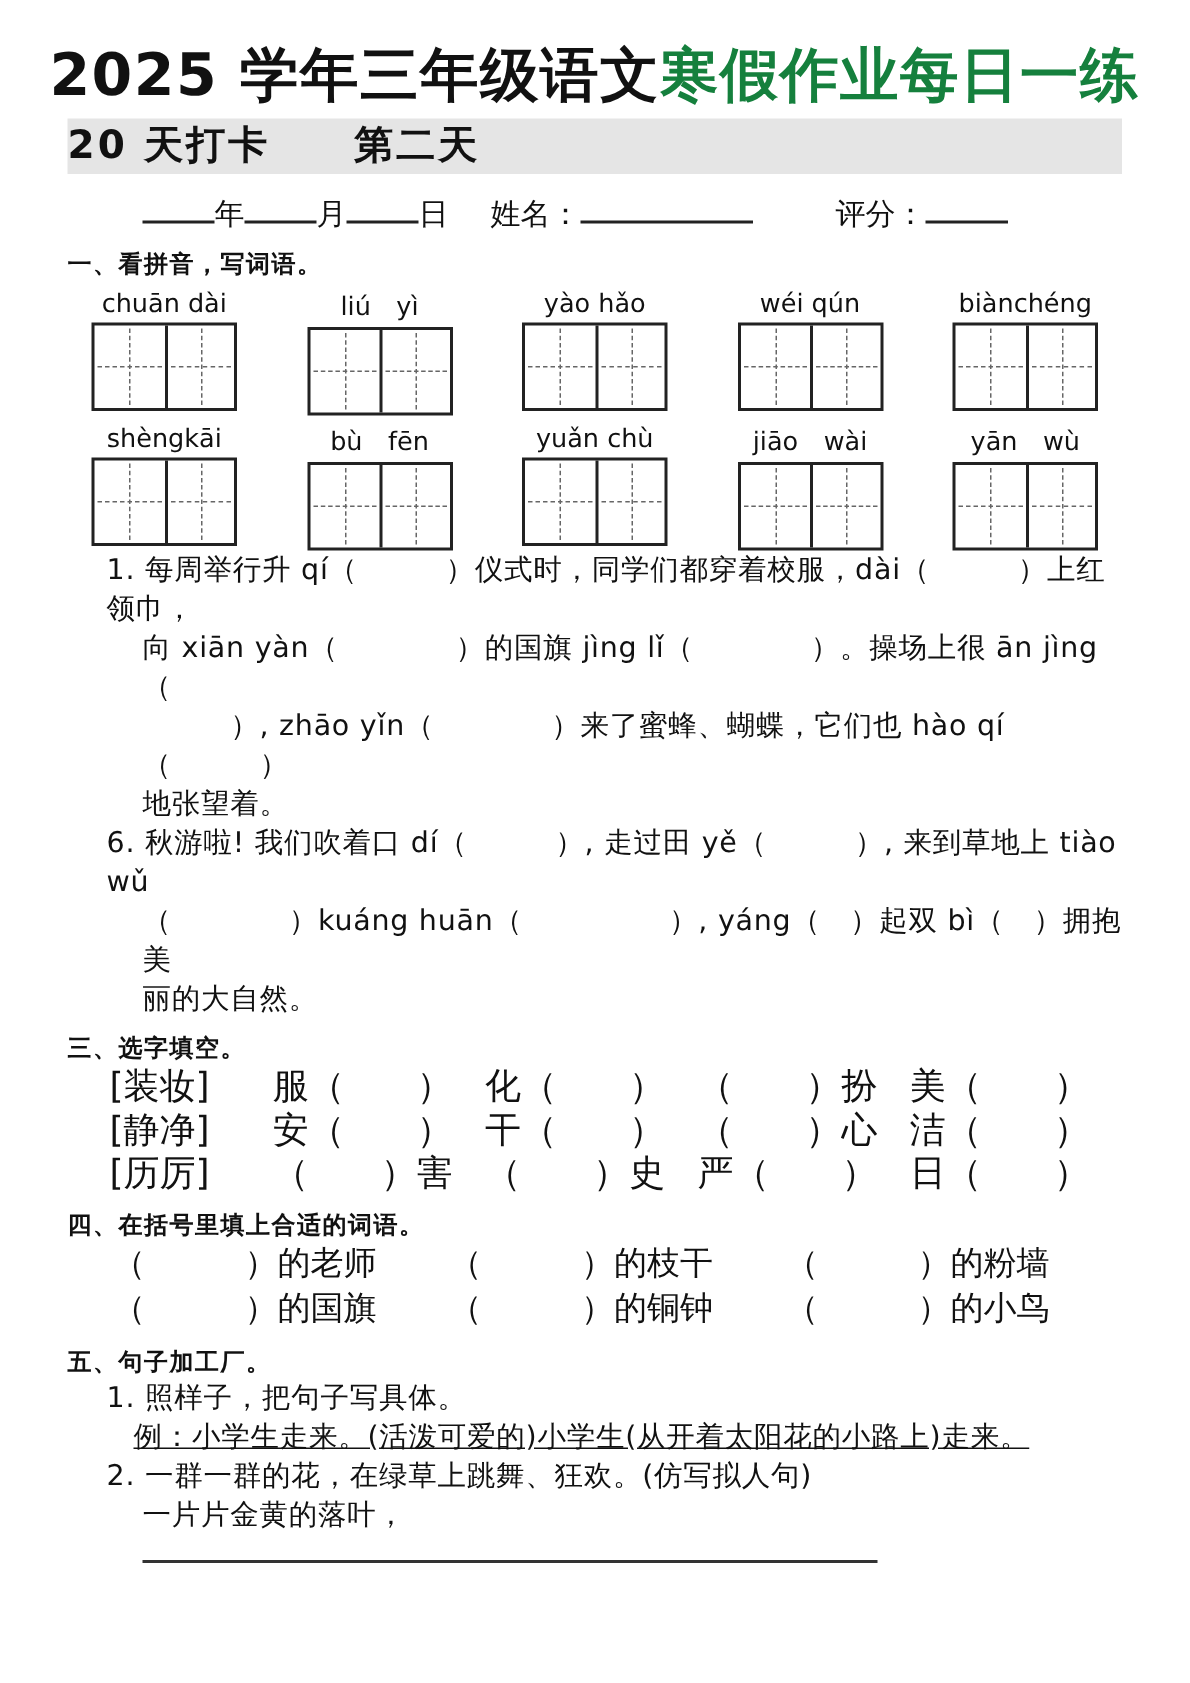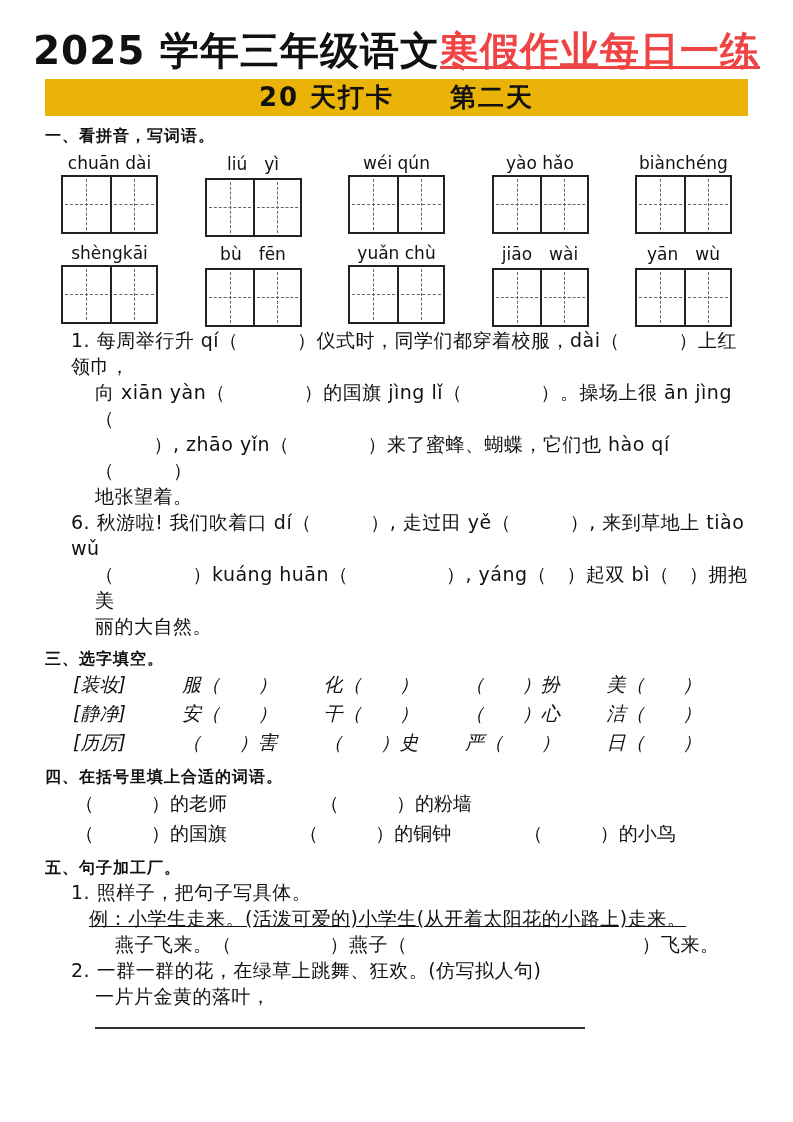--- a/index.html
+++ b/index.html
@@ -8,24 +8,24 @@
     font-family:"DejaVu Sans","Liberation Sans",sans-serif;
     color:#111;
   }
   .page{width:793px;height:1122px;position:relative;}
 
   
   .title{
     margin-top:30px;text-align:center;font-size:39px;font-weight:bold;
     letter-spacing:1px;line-height:1.1;white-space:nowrap;
   }
-  .title .red{color:#ef4444;text-decoration:underline;}
+  .title .red{color:#15803d;}
   .banner{
-    margin:6px 45px 0 45px;height:37px;background:#eab308;
-    text-align:center;font-size:26px;font-weight:bold;line-height:37px;
+    margin:6px 45px 0 45px;height:37px;background:#e5e5e5;
+    font-size:26px;font-weight:bold;line-height:37px;
     letter-spacing:2px;
   }
   .dateline{
     margin-top:13px;padding-left:95px;font-size:20px;white-space:nowrap;
   }
   .blank{display:inline-block;border-bottom:2px solid #222;height:18px;vertical-align:baseline;}
   .b48{width:48px;} .b115{width:115px;} .b55{width:55px;}
   .gap28{display:inline-block;width:28px;} .gap55{display:inline-block;width:55px;}
 
   
@@ -41,45 +41,48 @@
   .tzg-cell{width:46.5px;height:55px;position:relative;box-sizing:border-box;}
   .tzg-cell + .tzg-cell{border-left:2px solid #222;}
   .tzg-cell::before{content:"";position:absolute;left:50%;top:2px;bottom:2px;border-left:1px dashed #666;}
   .tzg-cell::after{content:"";position:absolute;top:50%;left:2px;right:2px;border-top:1px dashed #666;}
 
   
   .ln-first{padding-left:26px;}
   .ln-cont{padding-left:50px;}
 
   
-  .s3-row{display:flex;font-size:19px;line-height:29px;padding-left:28px;font-style:italic;}
+  .s3-row{display:flex;font-size:24px;line-height:29px;padding-left:28px;}
   .s3-bracket{width:110px;}
   .s3-col{width:143px;}
 
   
-  .s4-row{display:flex;font-size:19px;line-height:30px;padding-left:30px;}
+  .s4-row{display:flex;font-size:22px;line-height:30px;padding-left:30px;justify-content:space-between;}
   .s4-col{width:245px;}
 
   
   .ex-ln{padding-left:44px;text-decoration:underline;}
   .swallow-ln{padding-left:70px;}
   .uline{display:inline-block;border-bottom:2px solid #333;height:16px;vertical-align:baseline;}
   .u515{width:490px;}
 </style>
 </head>
 <body>
 
 <div class="page">
 
   <div class="title">
     <span>2025 学年三年级语文</span><span class="red">寒假作业每日一练</span>
   </div>
 
   <div class="banner">20 天打卡　　第二天</div>
 
+  <div class="dateline">
+    <span class="blank b48"></span><span>年</span><span class="blank b48"></span><span>月</span><span class="blank b48"></span><span>日</span><span class="gap28"></span><span>姓名：</span><span class="blank b115"></span><span class="gap55"></span><span>评分：</span><span class="blank b55"></span>
+  </div>
 
   <div class="content">
 
     <div class="sec-head">一、看拼音，写词语。</div>
 
     <div class="pin-row">
       <div class="pin-group">
         <div class="pin-label">chuān dài</div>
         <div class="tzg">
             <div class="tzg-cell"></div>
@@ -87,28 +90,28 @@
           </div>
       </div>
       <div class="pin-group">
         <div class="pin-label">liú　yì</div>
         <div class="tzg">
             <div class="tzg-cell"></div>
             <div class="tzg-cell"></div>
           </div>
       </div>
       <div class="pin-group">
+        <div class="pin-label">yào hǎo</div>
+        <div class="tzg">
+            <div class="tzg-cell"></div>
+            <div class="tzg-cell"></div>
+          </div>
+      </div>
+      <div class="pin-group">
         <div class="pin-label">wéi qún</div>
-        <div class="tzg">
-            <div class="tzg-cell"></div>
-            <div class="tzg-cell"></div>
-          </div>
-      </div>
-      <div class="pin-group">
-        <div class="pin-label">yào hǎo</div>
         <div class="tzg">
             <div class="tzg-cell"></div>
             <div class="tzg-cell"></div>
           </div>
       </div>
       <div class="pin-group">
         <div class="pin-label">biànchéng</div>
         <div class="tzg">
             <div class="tzg-cell"></div>
             <div class="tzg-cell"></div>
@@ -181,31 +184,31 @@
       <span class="s3-bracket">[历厉]</span>
       <span class="s3-col">（　　）害</span>
       <span class="s3-col">（　　）史</span>
       <span class="s3-col">严（　　）</span>
       <span class="s3-col">日（　　）</span>
     </div>
 
     <div class="sec-head">四、在括号里填上合适的词语。</div>
     <div class="s4-row">
       <span class="s4-col">（　　　）的老师</span>
+      <span class="s4-col">（　　　）的枝干</span>
       <span class="s4-col">（　　　）的粉墙</span>
     </div>
     <div class="s4-row">
       <span class="s4-col">（　　　）的国旗</span>
       <span class="s4-col">（　　　）的铜钟</span>
       <span class="s4-col">（　　　）的小鸟</span>
     </div>
 
     <div class="sec-head">五、句子加工厂。</div>
     <div class="bodyln ln-first">1. 照样子，把句子写具体。</div>
     <div class="bodyln ex-ln">例：小学生走来。(活泼可爱的)小学生(从开着太阳花的小路上)走来。</div>
-    <div class="bodyln swallow-ln">燕子飞来。（　　　　　）燕子（　　　　　　　　　　　　）飞来。</div>
     <div class="bodyln ln-first">2. 一群一群的花，在绿草上跳舞、狂欢。(仿写拟人句)</div>
     <div class="bodyln ln-cont">
       <span>一片片金黄的落叶，</span><span class="uline u515"></span>
     </div>
 
   </div>
 </div>
 
 </body></html>

